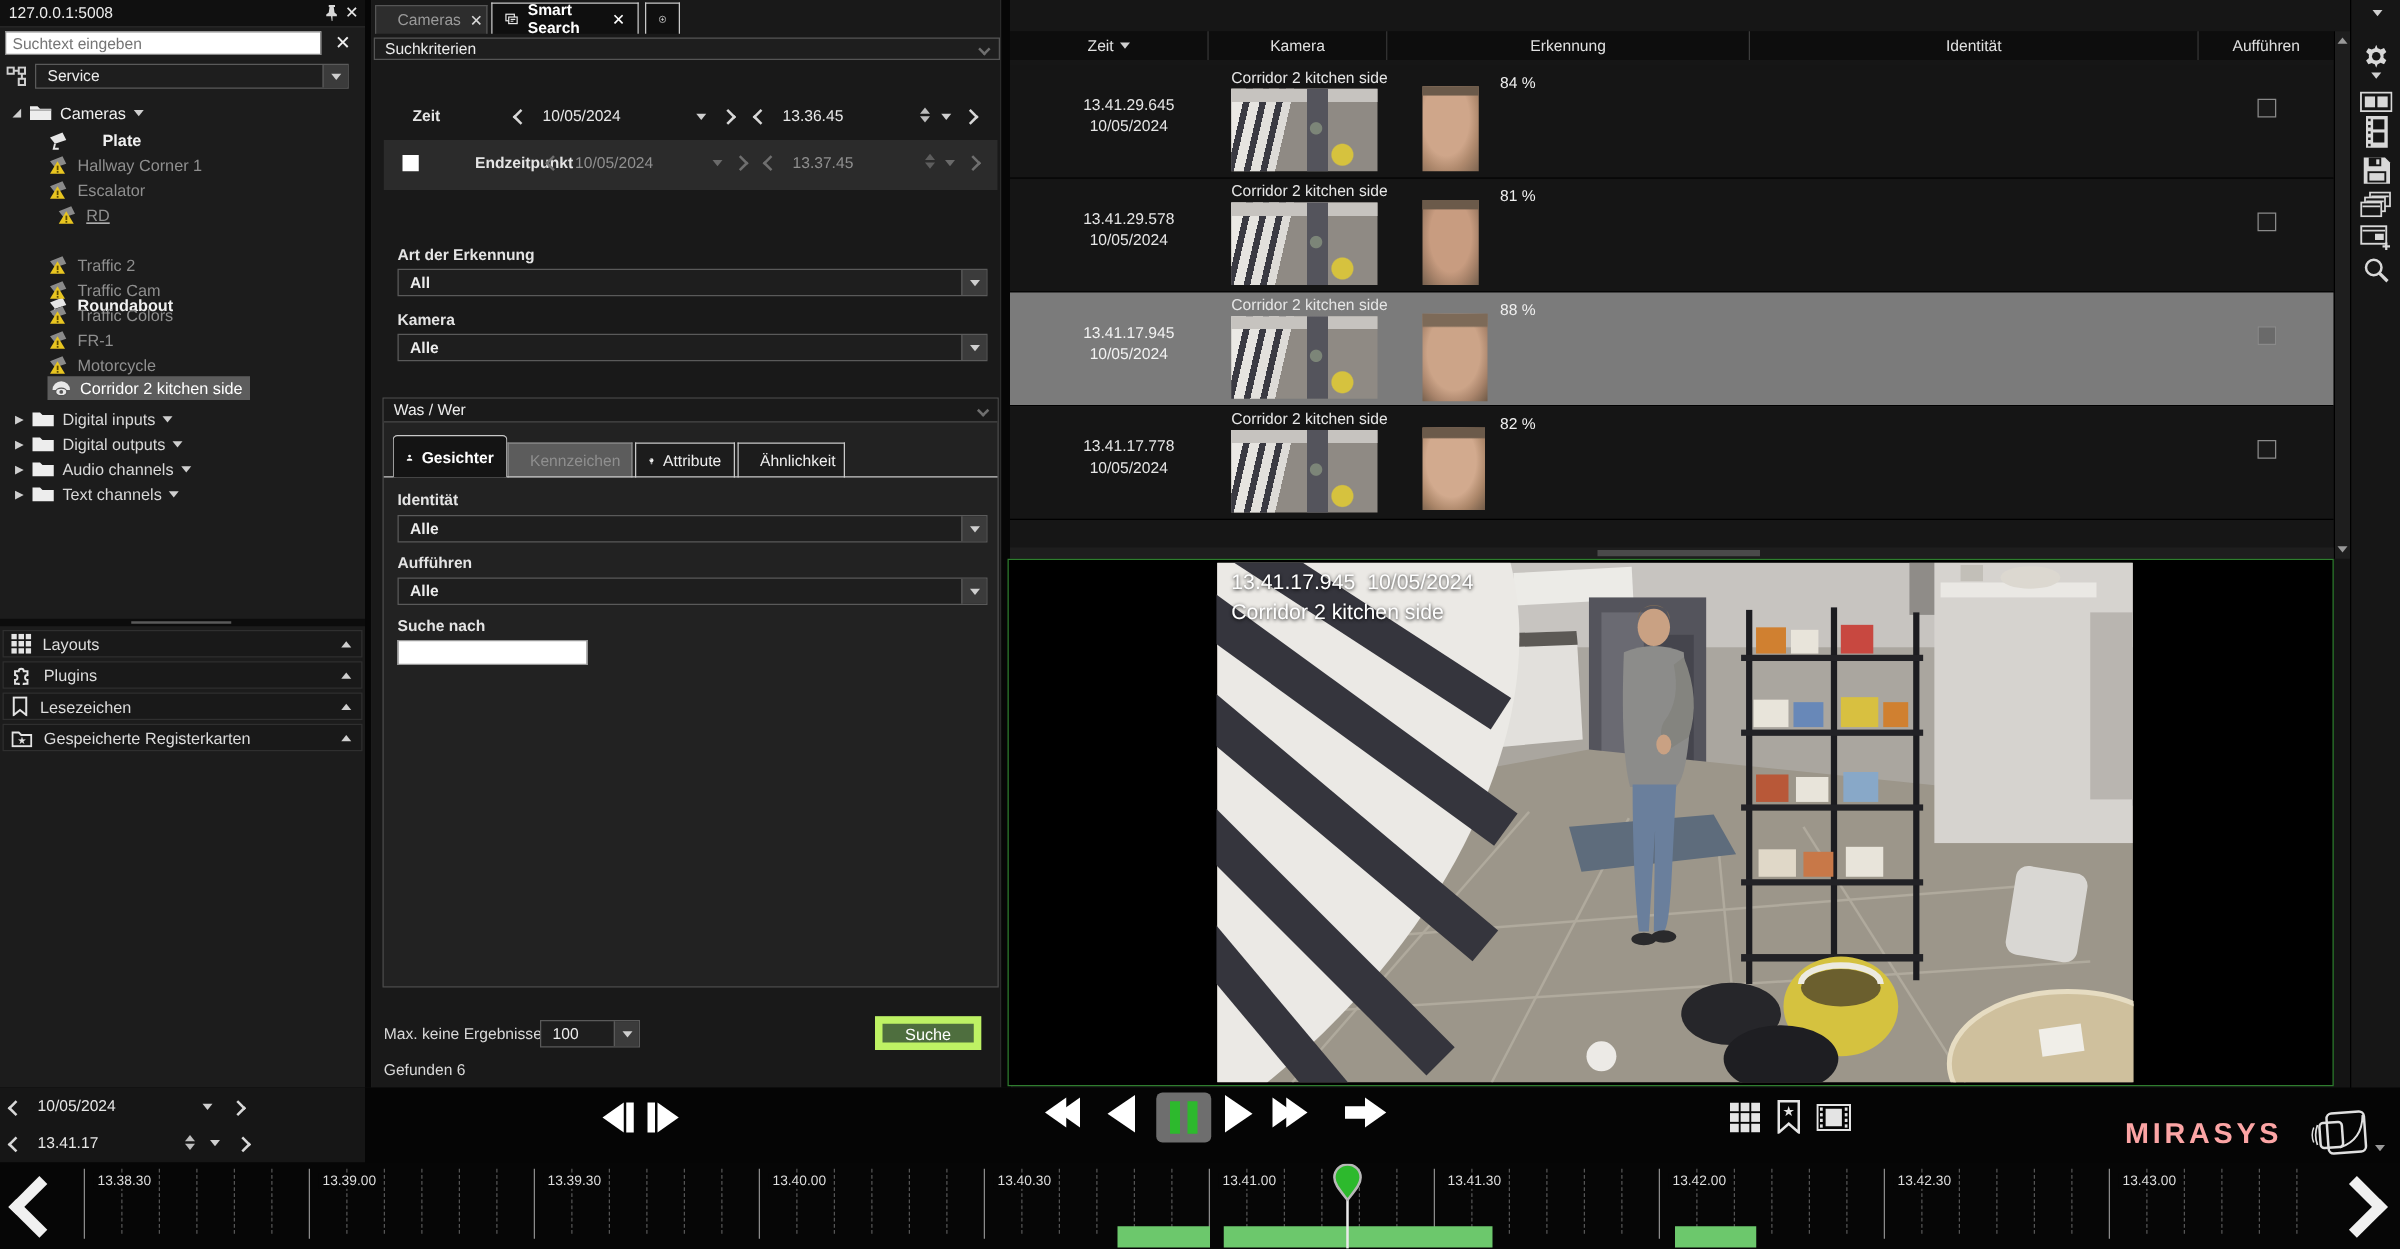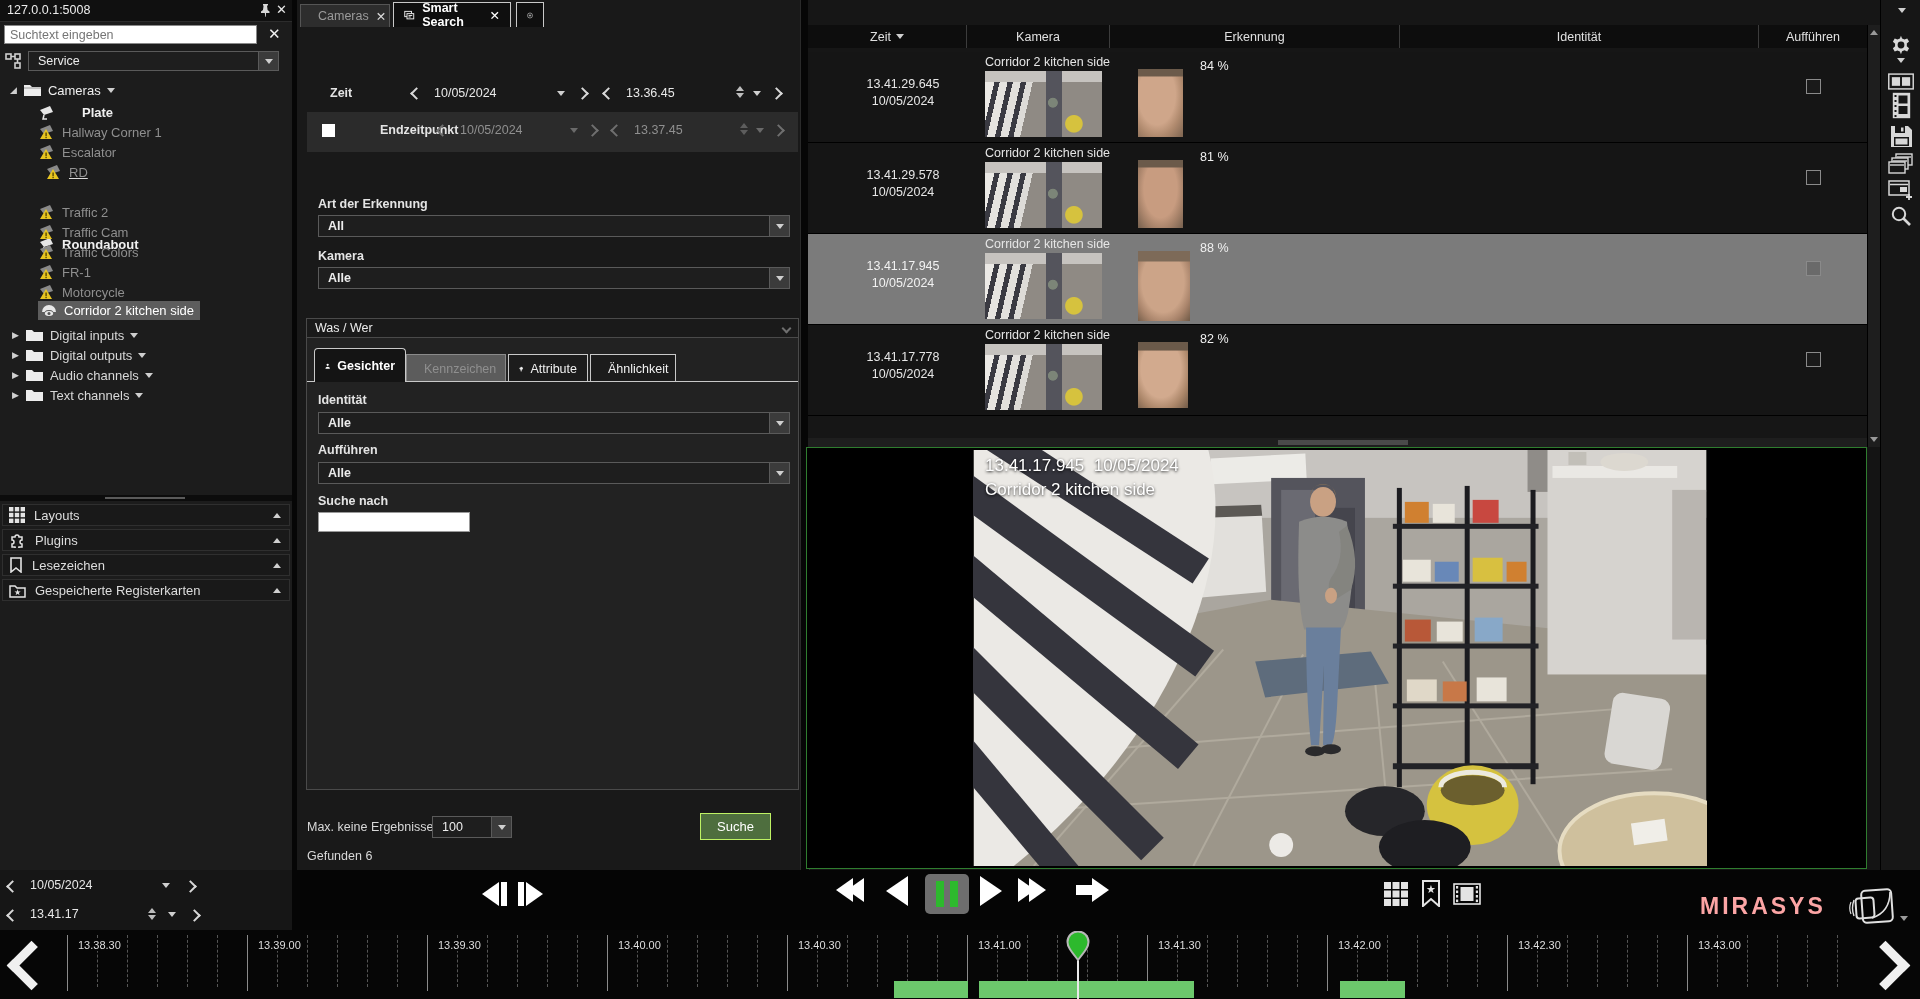--- a/index.html
+++ b/index.html
@@ -321,20 +321,24 @@
     <span>Smart Search</span>
     <span style="font-weight:bold;">✕</span>
   </div>
   <div class="wtab" style="left:516px;top:2px;width:28px;height:25px;background:#0f0f0f;justify-content:center;">
     <svg width="17" height="17" viewBox="0 0 17 17">
         <circle cx="8.5" cy="8.5" r="7.2" fill="none" stroke="#e8e8e8" stroke-width="1.5"></circle>
         <path d="M8.5 4.8 v7.4 M4.8 8.5 h7.4" stroke="#e8e8e8" stroke-width="1.5"></path>
       </svg>
   </div>
 
+  <div class="abs" style="left:299px;top:30px;width:501px;height:18px;background:#1e1e1e;border:1px solid #555;display:flex;align-items:center;justify-content:space-between;padding:0 8px;box-sizing:border-box;">
+    <span style="font-size:12.5px;color:#ececec;">Suchkriterien</span>
+    <span class="ch gray" style="transform:rotate(45deg);width:5px;height:5px;"></span>
+  </div>
 
 
   <span class="flabel abs" style="left:330px;top:86px;">Zeit</span>
   <span class="ch l" style="position:absolute;left:412px;top:89px;"></span>
   <span class="abs" style="left:434px;top:86px;font-size:12.5px;color:#e8e8e8;">10/05/2024</span>
   <span class="tri-d abs" style="left:557px;top:91px;"></span>
   <span class="ch r" style="position:absolute;left:578px;top:89px;"></span>
   <span class="ch l" style="position:absolute;left:604px;top:89px;"></span>
   <span class="abs" style="left:626px;top:86px;font-size:12.5px;color:#e8e8e8;">13.36.45</span>
   <span class="spin abs" style="left:736px;top:86px;">
@@ -433,21 +437,21 @@
   <span class="flabel abs" style="left:318px;top:494px;">Suche nach</span>
   <input class="abs" style="left: 318px; top: 512px; width: 152px; height: 20px; background: rgb(255, 255, 255); border: 1px solid rgb(153, 153, 153); box-sizing: border-box;">
 
   <span class="abs lbl" style="left:307px;top:820px;font-size:12.5px;">Max. keine Ergebnisse</span>
   <div class="drop" style="left:432px;top:816px;width:80px;height:22px;">
     <span style="font-size:12.5px;">100</span>
     <span class="dbtn">
         <span class="tri-d"></span>
       </span>
   </div>
-  <button class="abs" style="left:700px;top:813px;width:71px;height:27px;background:#4e6e3e;border:1px solid #bef264;color:#fff;font-size:13px;cursor:pointer;">Suche</button>
+  <button class="abs" style="left:700px;top:813px;width:85px;height:27px;background:#4e6e3e;border:6px solid #bef264;color:#fff;font-size:13px;cursor:pointer;">Suche</button>
   <span class="abs lbl" style="left:307px;top:849px;font-size:12.5px;">Gefunden 6</span>
 
   <div class="abs" style="left:808px;top:0;width:1072px;height:447px;background:#161616;"></div>
 
   <div class="hdrcell" style="left:808px;width:159px;">
     <span>Zeit</span>
       <span class="tri-d"></span>
   </div>
   <div class="hdrcell" style="left:967px;width:143px;">
       <span>Kamera</span>

